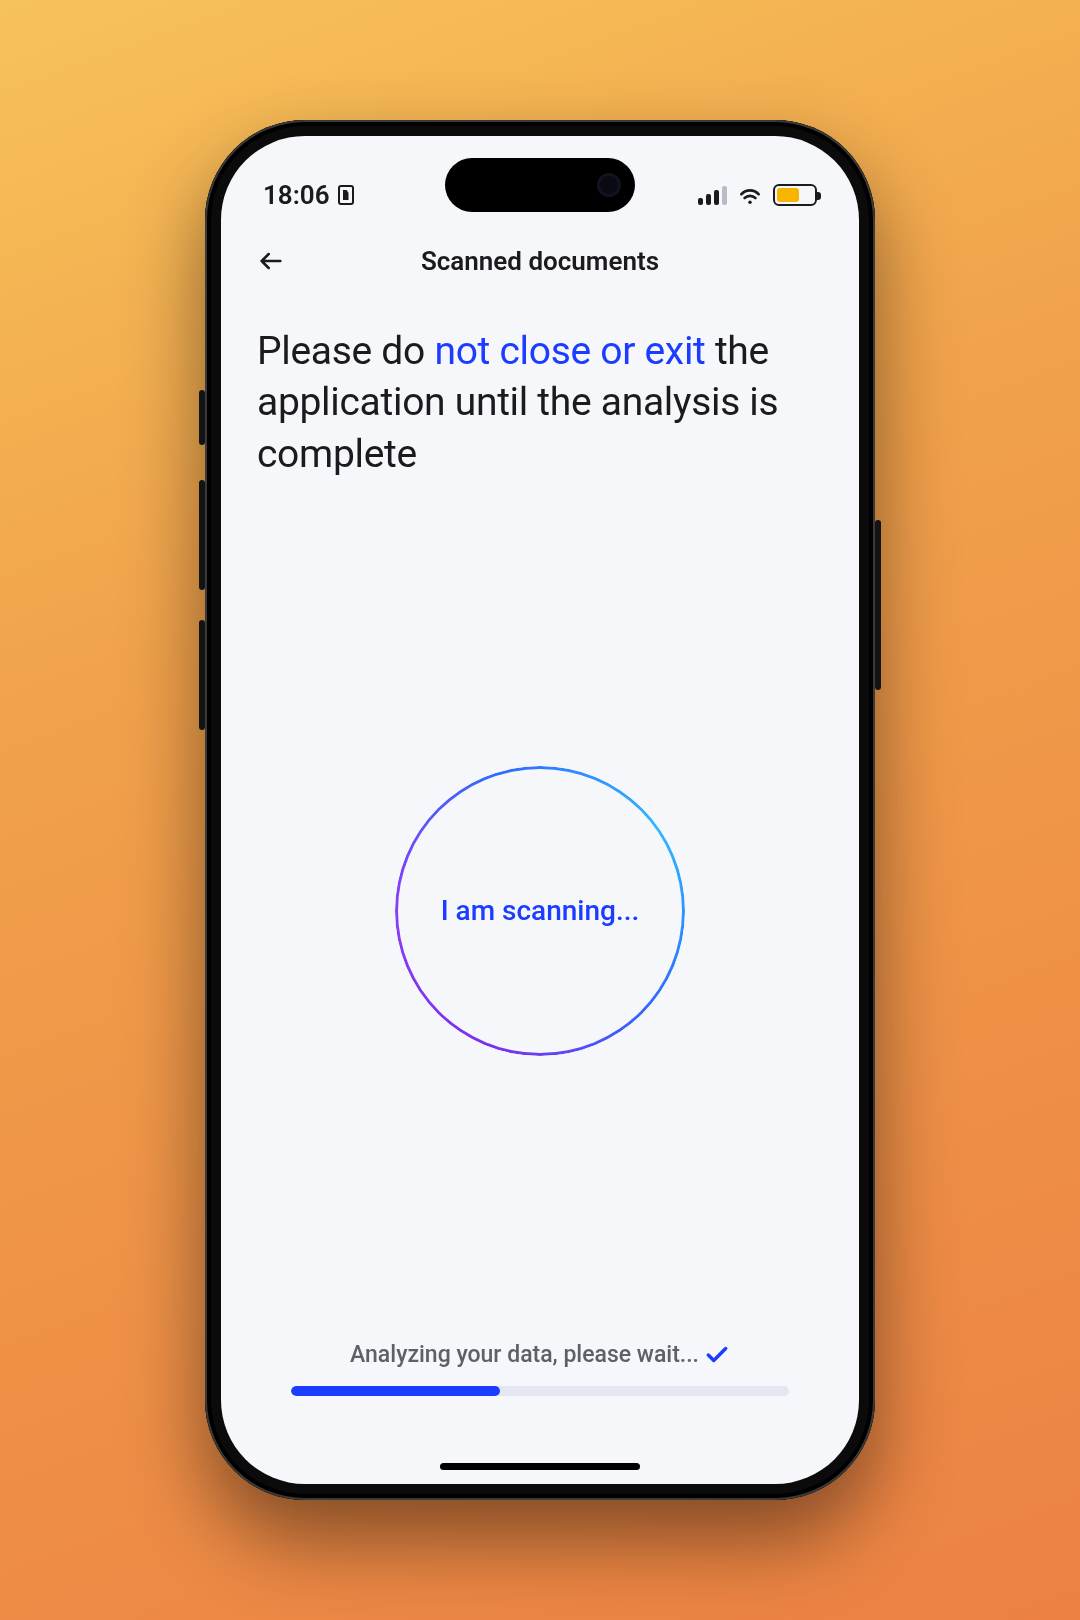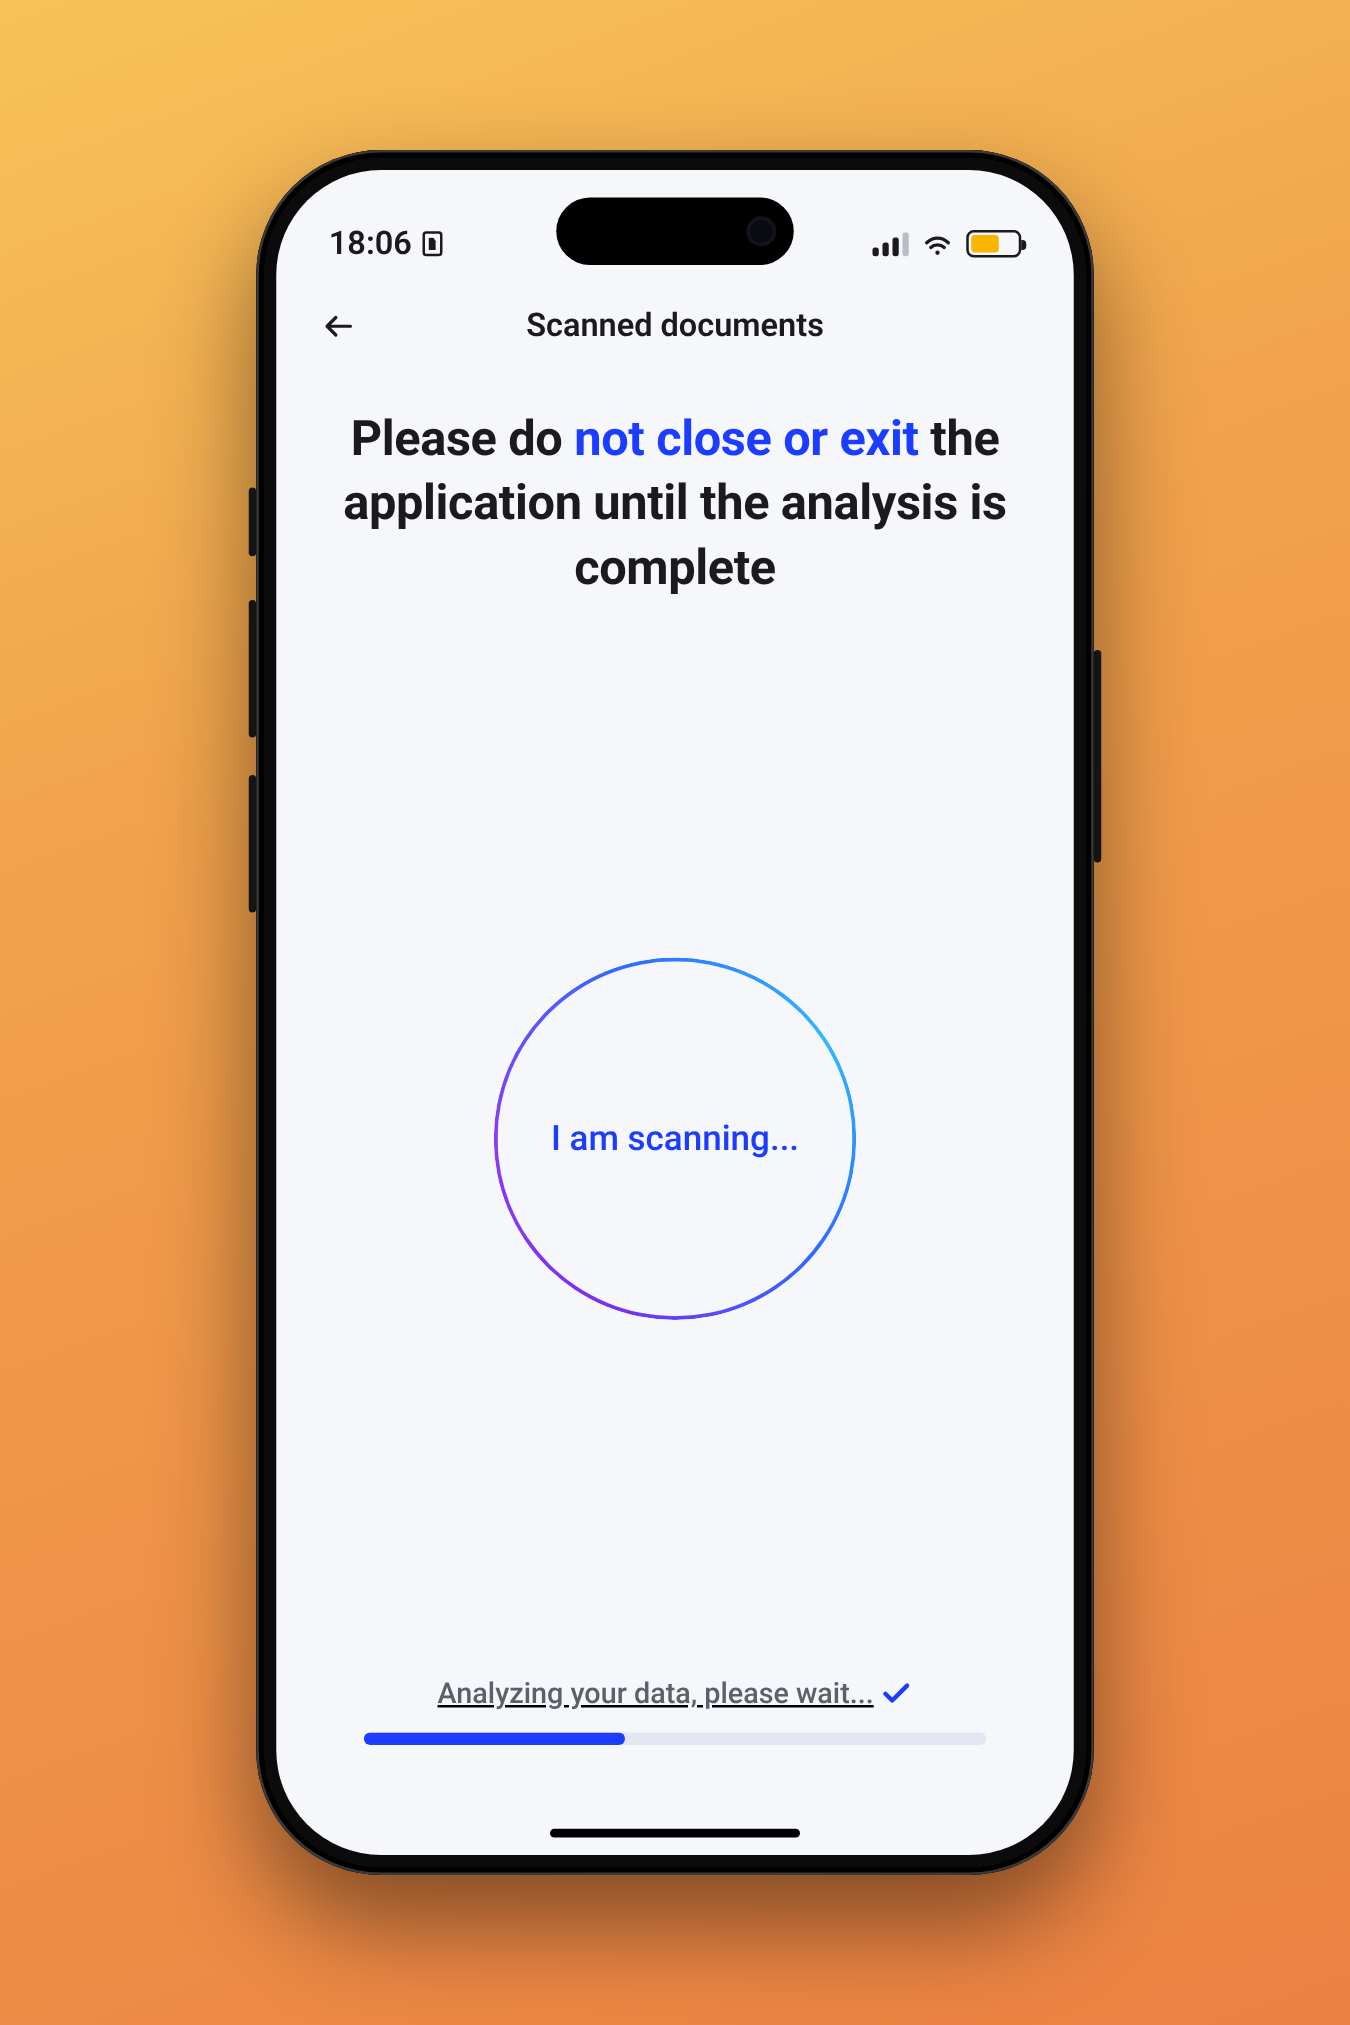--- a/index.html
+++ b/index.html
@@ -76,42 +76,42 @@
     text-align:right;
   }
   .back{
     position:absolute;left:30px;top:50%;transform:translateY(-50%);
     width:40px;height:40px;display:flex;align-items:center;justify-content:center;cursor:pointer;
   }
   .back svg{width:28px;height:28px;stroke:var(--text);stroke-width:2.2;fill:none;stroke-linecap:round;stroke-linejoin:round;}
   .nav-title{font-size:26px;font-weight:600;color:var(--text);}
   
   .headline{
-    padding:30px 36px 0;text-align:center;
-    font-size:39px;line-height:1.32;font-weight:700;color:var(--text);
+    padding:30px 36px 0;text-align:left;
+    font-size:39px;line-height:1.32;font-weight:400;color:var(--text);
     letter-spacing:-.3px;
   }
   .headline .hl{color:var(--accent);}
   
   .scan-wrap{flex:1;display:flex;align-items:center;justify-content:center;}
   .scan-circle{
     width:290px;height:290px;border-radius:50%;
     display:flex;align-items:center;justify-content:center;
     background:var(--bg);position:relative;
   }
   .scan-circle::before{
     content:"";position:absolute;inset:0;border-radius:50%;
     padding:3px;background:conic-gradient(from 200deg,#7a2ff0,#8b3df5,#2f6bff,#2fb8ff,#2f6bff,#7a2ff0);
     -webkit-mask:linear-gradient(#000 0 0) content-box,linear-gradient(#000 0 0);
     -webkit-mask-composite:xor;mask-composite:exclude;
   }
   .scan-label{font-size:28px;font-weight:500;color:var(--accent);}
   
   .progress-area{padding:0 70px 70px;}
-  .progress-row{display:flex;align-items:center;justify-content:center;gap:5px;margin-bottom:18px;text-decoration:underline;}
+  .progress-row{display:flex;align-items:center;justify-content:center;gap:5px;margin-bottom:18px;}
   .progress-text{font-size:23px;color:var(--muted);font-weight:500;}
   .check{width:26px;height:26px;}
   .check svg{width:100%;height:100%;stroke:var(--accent);stroke-width:3.2;fill:none;stroke-linecap:round;stroke-linejoin:round;}
   .bar{width:100%;height:10px;background:var(--track);border-radius:6px;overflow:hidden;margin-bottom:18px;}
   .bar-fill{height:100%;background:var(--accent);border-radius:6px;}
   .pct{text-align:center;font-size:30px;font-weight:800;color:var(--text);}
   
   .home-ind{
     position:absolute;bottom:14px;left:50%;transform:translateX(-50%);
     width:200px;height:7px;background:#000;border-radius:5px;

